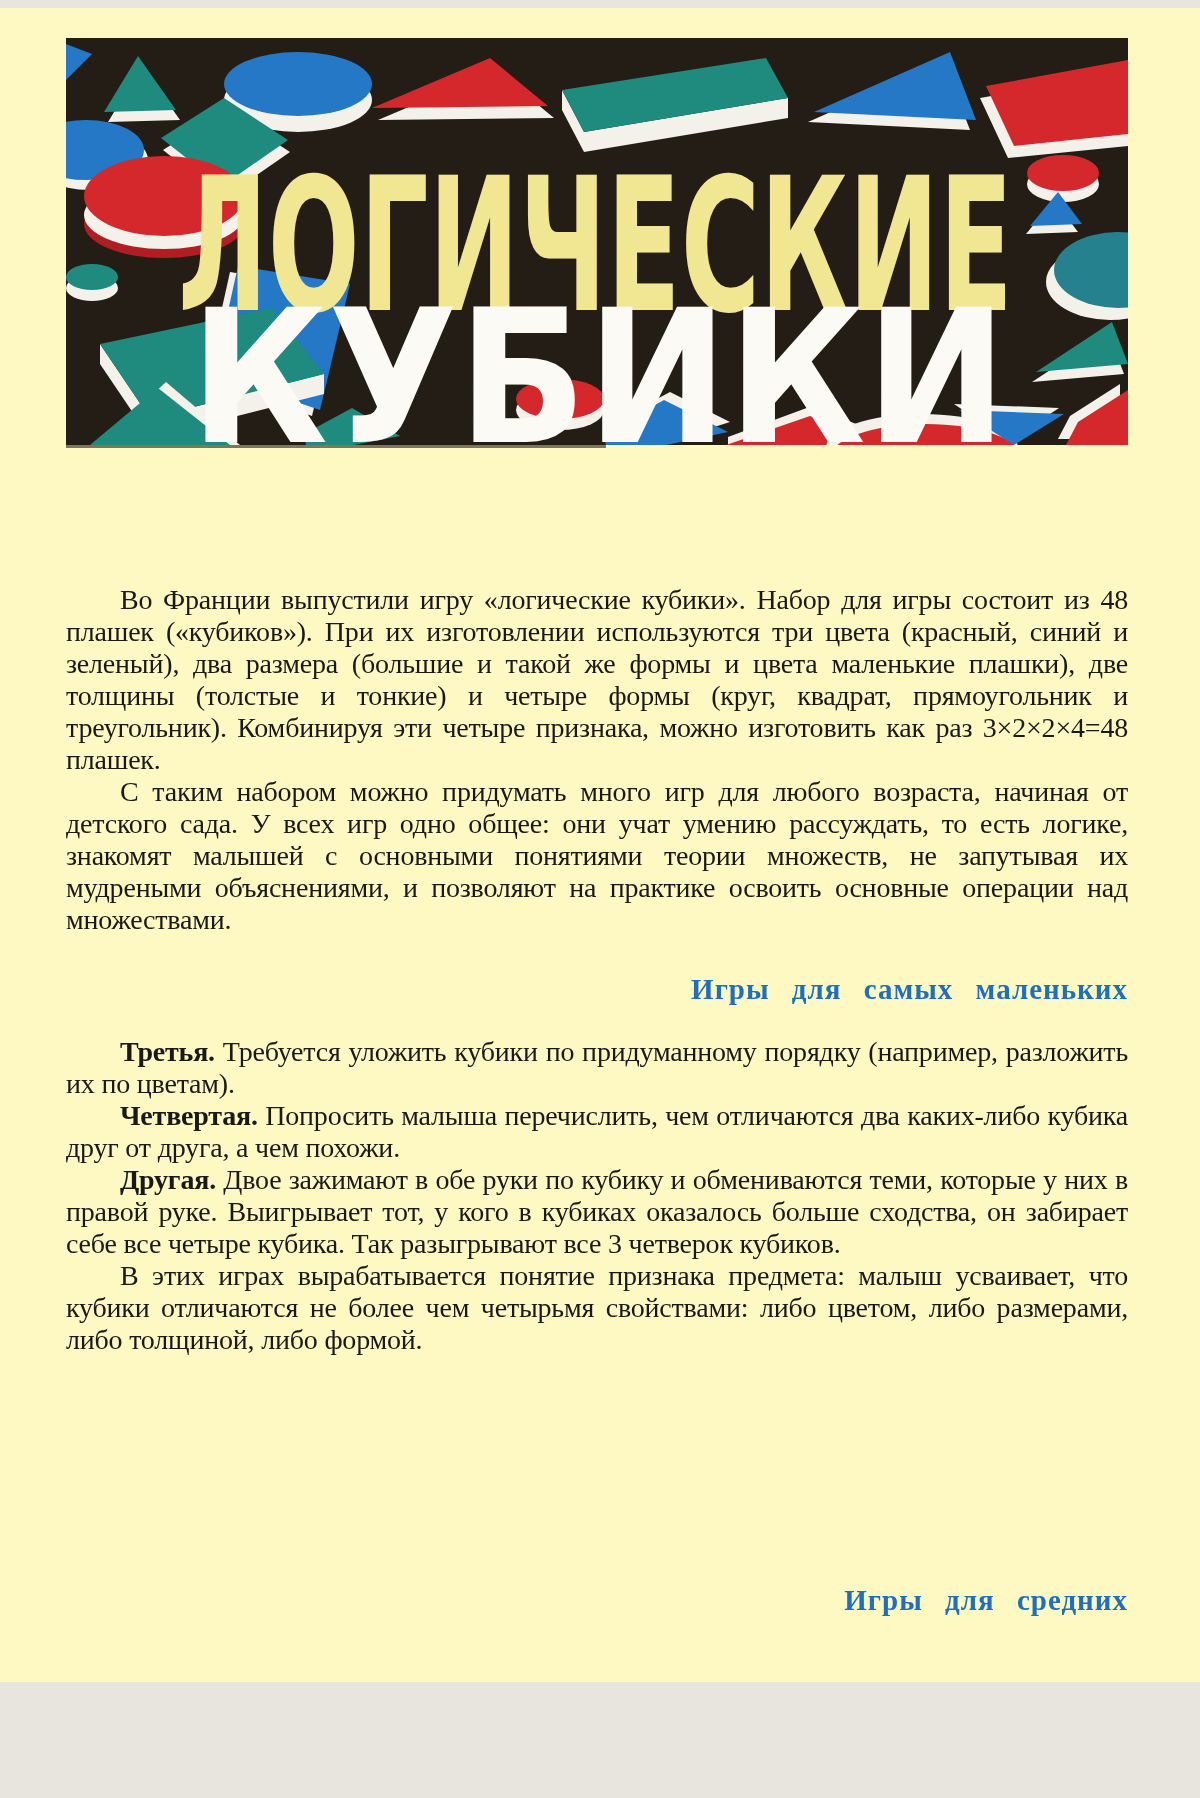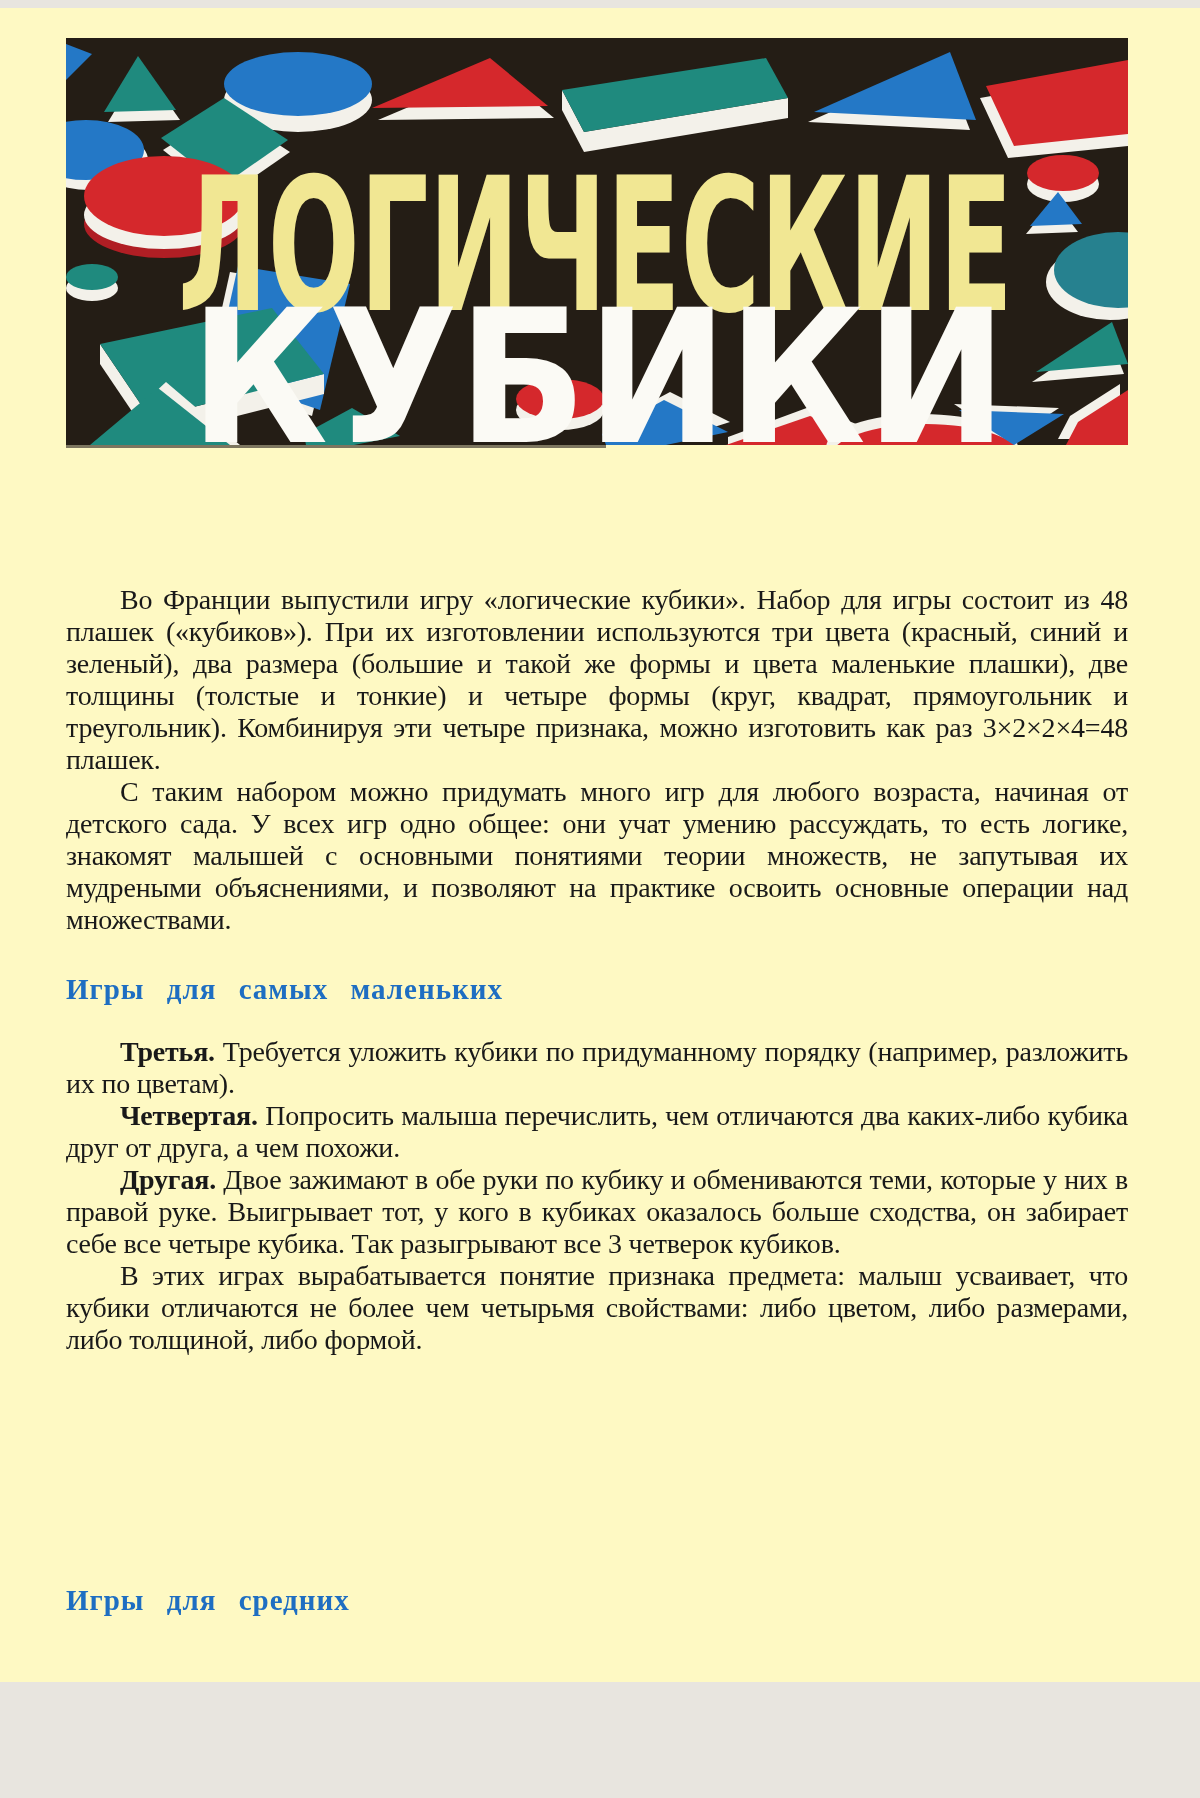--- a/index.html
+++ b/index.html
@@ -19,21 +19,21 @@
   }
   .textblock{
     position:absolute;left:66px;width:1062px;
     font-size:28px;line-height:32px;letter-spacing:-0.2px;
     text-align:justify;
   }
   .para{margin:0;text-indent:54px;}
   .para .lead{font-weight:bold;}
   .sec-heading{
     position:absolute;left:66px;width:1062px;margin:0;
-    text-align:left;font-size:29px;font-weight:bold;
+    text-align:right;font-size:29px;font-weight:bold;
     color:#1e6ec2;word-spacing:14px;letter-spacing:1px;
   }
   .page-number{
     position:absolute;left:68px;top:1736px;
     font-family:"Liberation Sans",sans-serif;font-weight:bold;font-size:33px;color:#141414;
   }
 </style>
 </head>
 <body>
 

